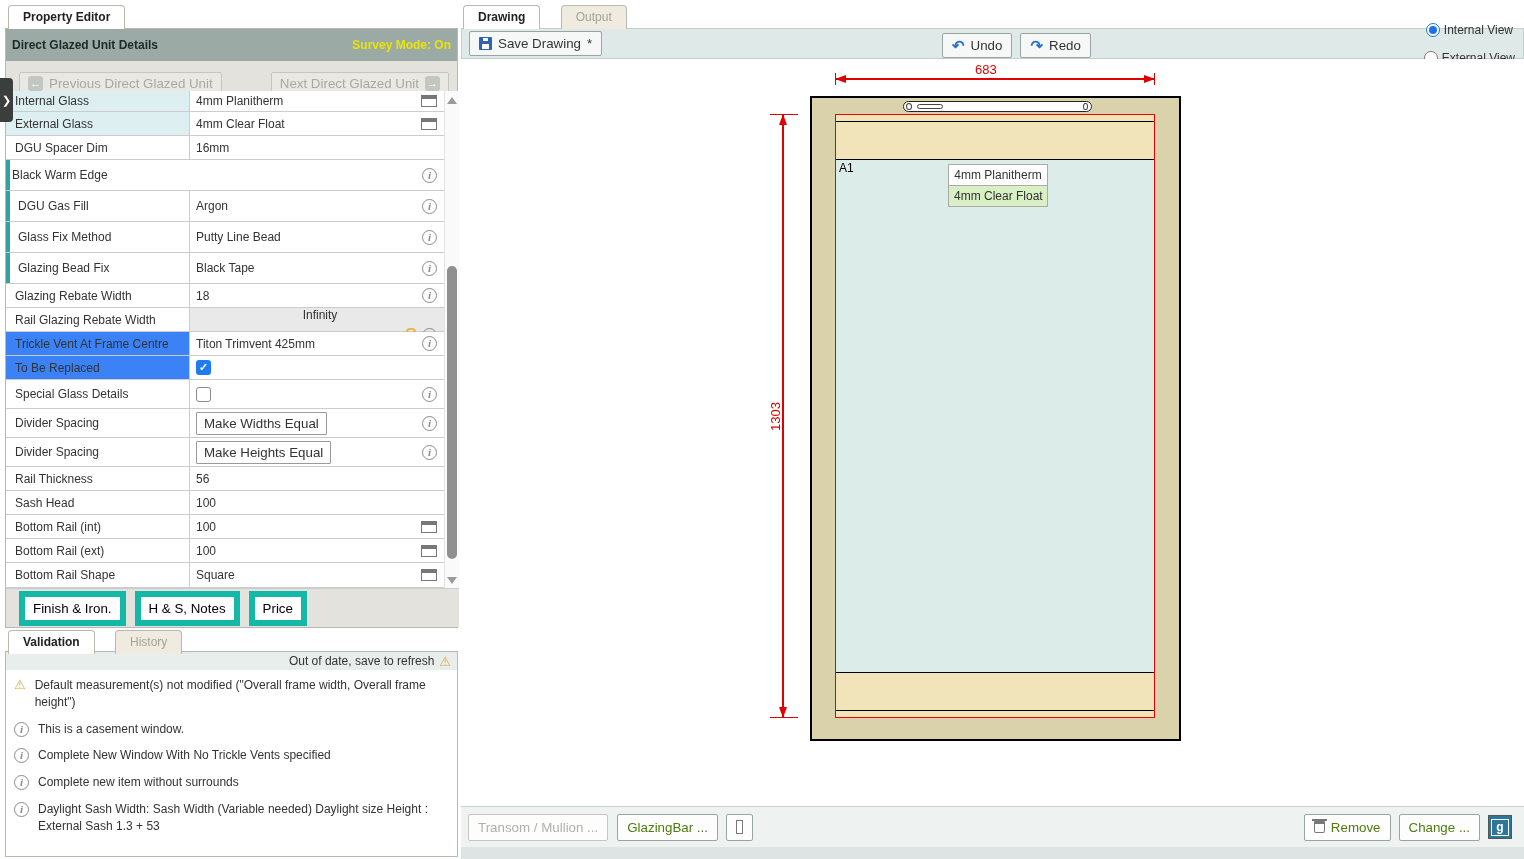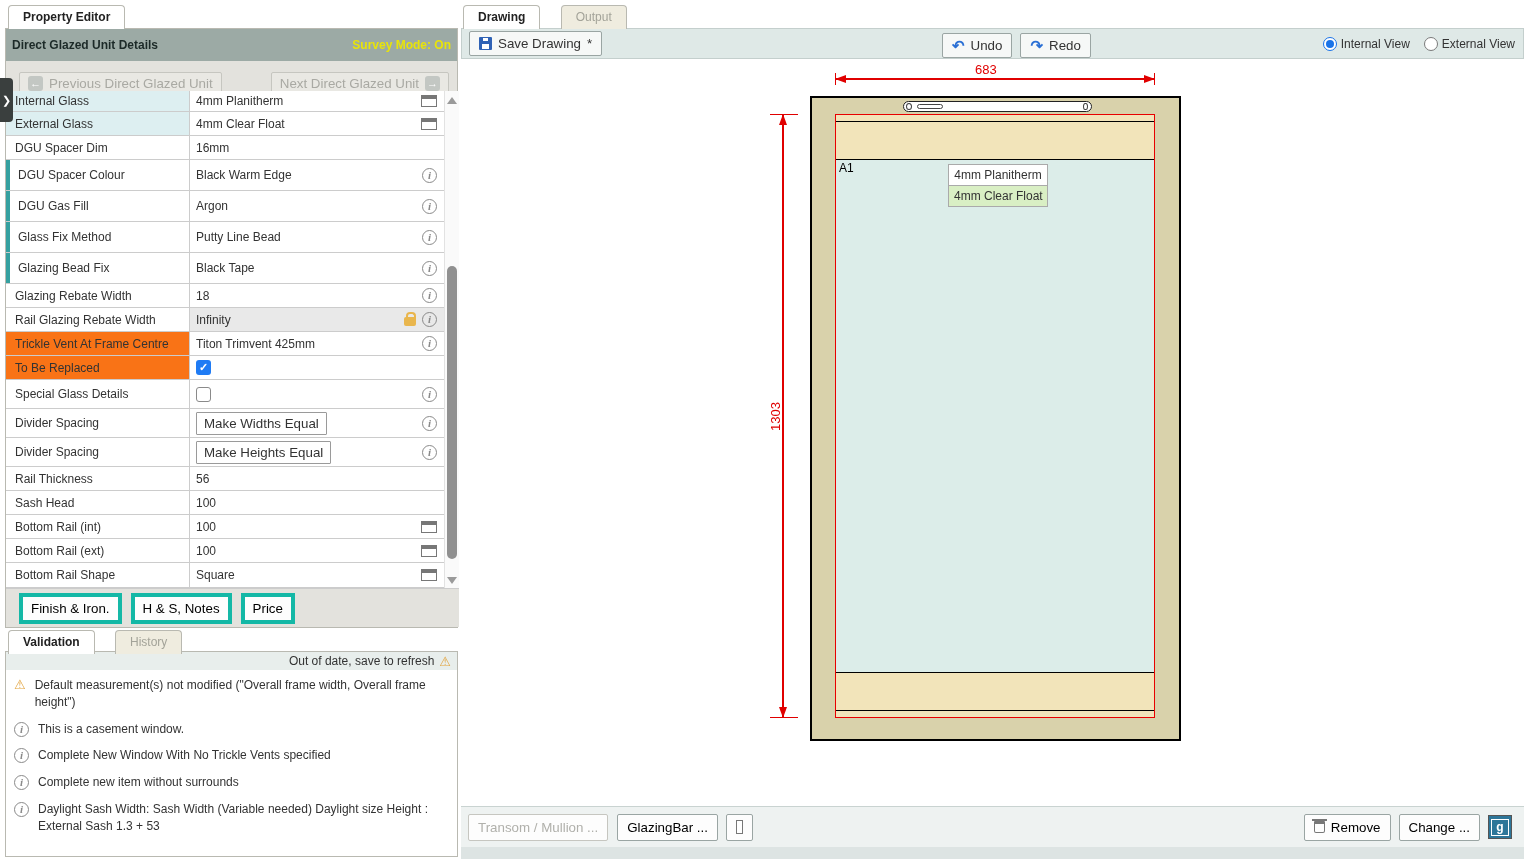--- a/index.html
+++ b/index.html
@@ -21,40 +21,40 @@
   .nav-arrow { width:15px; height:15px; background:#c3c7c3; color:#fff; border-radius:3px; font-size:11px; line-height:15px; text-align:center; }
   #grid { position:absolute; left:0; top:62px; width:453px; height:497px; background:#fff; }
   .rows { position:absolute; left:0; top:0; right:15px; bottom:0; }
   .row { display:flex; align-items:center; border-bottom:1px solid #ccc; position:relative; background:#fff; }
   .row .lbl { width:184px; align-self:stretch; display:flex; align-items:center; padding-left:9px; border-right:1px solid #ccc; }
   .row .val { flex:1; display:flex; align-items:center; padding-left:6px; gap:6px; align-self:stretch; }
   .row.h21{height:21px}.row.h24{height:24px}.row.h25{height:25px}.row.h29{height:29px}.row.h31{height:31px}
   .row.teal::before { content:""; position:absolute; left:0; top:0; bottom:0; width:4px; background:#35a0a0; }
   .row.teal .lbl { padding-left:12px; }
   .lbl-cyan { background:#ddeff1; }
-  .lbl-blue { background:#f97316; }
-  .val-gray { background:#e9e9e9; }
+  .lbl-blue { background:#3b82f6; }
+  .val-gray { background:#e9e9e9;flex-direction:column; }
   .mla { margin-left:auto; margin-right:7px; display:flex; align-items:center; gap:6px; }
   .win-icon { width:16px; height:12px; border:1px solid #777; border-top:4px solid #777; background:#fff; }
   .info-icon { width:15px; height:15px; border:1px solid #8a8a8a; border-radius:50%; color:#8a8a8a; font-family:"Liberation Serif", serif; font-style:italic; font-weight:bold; font-size:11px; line-height:13px; text-align:center; }
   .lock-icon { width:12px; height:9px; background:#e9b64d; border-radius:2px; position:relative; margin-top:4px; }
   .lock-icon::before { content:""; position:absolute; left:2px; top:-5px; width:6px; height:6px; border:2px solid #e9b64d; border-bottom:none; border-radius:4px 4px 0 0; }
   .checkbox { width:15px; height:15px; border-radius:3px; }
   .checkbox.checked { background:#1f7bf4; color:#fff; text-align:center; line-height:15px; font-size:11px; font-weight:bold; }
   .checkbox.checked::after { content:"\2713"; }
   .checkbox.unchecked { background:#fff; border:1px solid #8a8a8a; }
   .mini-btn { border:1px solid #9a9a9a; background:#fff; padding:3px 7px; color:#333; border-radius:1px; }
   
   #vscroll { position:absolute; right:0; top:0; width:15px; height:497px; background:#fafafa; border-left:1px solid #e2e2e2; }
   .sb-arrow { position:absolute; left:2px; width:0; height:0; border-left:5px solid transparent; border-right:5px solid transparent; }
   .sb-up { top:6px; border-bottom:7px solid #9a9a9a; }
   .sb-down { bottom:4px; border-top:7px solid #9a9a9a; }
   #sb-thumb { position:absolute; left:2px; top:175px; width:10px; height:293px; background:#909090; border-radius:6px; }
   #pe-footer { position:absolute; left:0; top:559px; width:453px; height:39px; background:#e3e2dd; border-top:1px solid #ccc; display:flex; align-items:center; gap:9px; padding-left:13px; }
-  .footer-btn { border:4px solid #14b8a6; background:#fdfdfd; padding:4px 8px; }
+  .footer-btn { border:6px solid #14b8a6; background:#fdfdfd; padding:4px 8px; }
 
   
   #collapse-tab { position:absolute; left:0; top:78px; width:13px; height:44px; background:#3a3f3e; color:#fff; border-radius:0 4px 4px 0; display:flex; align-items:center; justify-content:center; font-size:11px; z-index:5; }
 
   
   #val-tabs { position:absolute; left:8px; top:630px; z-index:2; }
   #val-box { position:absolute; left:5px; top:651px; width:453px; height:206px; border:1px solid #b9b9b1; background:#fff; }
   #val-status { height:18px; background:#e8eeec; display:flex; align-items:center; justify-content:flex-end; gap:5px; padding-right:6px; color:#333; }
   .warn-icon { color:#e2a33d; font-size:13px; line-height:13px; }
   .msg { display:flex; gap:9px; padding:7px 10px 3px 8px; line-height:1.4; }
@@ -65,21 +65,21 @@
   #right-panel { position:absolute; left:461px; top:0; width:1063px; height:859px; }
   #dr-tabs { position:absolute; left:2px; top:5px; z-index:2; }
   #dr-toolbar { position:absolute; left:0; top:28px; width:1063px; height:31px; background:#dfe9e7; border:1px solid #c4cfcd; display:flex; align-items:center;gap:44px; }
   .tb-btn { border:1px solid #9aa5a3; background:#f6f8f7; display:flex; align-items:center; gap:6px; padding:4px 9px; border-radius:2px; color:#333; }
   #save-btn { margin-left:7px; }
   .floppy { width:13px; height:13px; background:#2f62b5; position:relative; border-radius:1px; }
   .floppy::after { content:""; position:absolute; left:3px; bottom:1px; width:7px; height:5px; background:#fff; }
   .floppy::before { content:""; position:absolute; left:4px; top:1px; width:5px; height:3px; background:#fff; }
   #undo-redo { position:absolute; left:480px; top:4px; display:flex; gap:8px; }
   .curve-arrow { color:#2a6fd4; font-weight:bold; font-size:15px; line-height:12px; }
-  #view-radios { margin-left:auto; display:flex; align-items:center; gap:14px; padding-right:8px; }
+  #view-radios { margin-left:auto; display:flex; align-items:center; gap:14px; padding-right:8px;flex-direction:column; }
   .radio-item { display:flex; align-items:center; gap:4px; }
   .radio { width:14px; height:14px; border:1px solid #7a7a7a; border-radius:50%; background:#fff; position:relative; }
   .radio.sel { border-color:#1a73e8; }
   .radio.sel::after { content:""; position:absolute; left:2px; top:2px; width:8px; height:8px; border-radius:50%; background:#1a73e8; }
 
   
   #canvas { position:absolute; left:0; top:59px; width:1063px; height:747px; background:#fff; overflow:hidden; }
   #dim-top-line { position:absolute; left:374px; top:19px; width:320px; height:2px; background:#e00000; }
   .dt-tick { position:absolute; top:-5px; width:1px; height:12px; background:#e00000; }
   .arrow-l { position:absolute; left:0; top:-3px; width:0; height:0; border-top:4px solid transparent; border-bottom:4px solid transparent; border-right:11px solid #e00000; }
@@ -103,21 +103,21 @@
   #glass { height:512px; background:#dcede9; position:relative; }
   #pane-label { position:absolute; left:3px; top:1px; color:#000; font-size:12px; }
   #glass-tags { position:absolute; left:112px; top:4px; width:100px; }
   .gtag { border:1px solid #aaa; padding:3px 5px; text-align:center; white-space:nowrap; }
   .gtag.internal { background:#fff; }
   .gtag.external { background:#d9efc4; border-top:none; }
 
   
   #bottom-bar { position:absolute; left:0; top:806px; width:1063px; height:41px; background:#eef2f1; border-top:1px solid #c9d3d1; display:flex; align-items:center; }
   #bottom-strip { position:absolute; left:0; top:847px; width:1063px; height:12px; background:#dde4e3; }
-  .bb-btn { border:1px solid #9aa5a3; background:#fdfdfd; padding:5px 9px; border-radius:2px; display:flex; align-items:center; gap:6px; color:#000000; }
+  .bb-btn { border:1px solid #9aa5a3; background:#fdfdfd; padding:5px 9px; border-radius:2px; display:flex; align-items:center; gap:6px; color:#4d7c0f; }
   .bb-btn.disabled { color:#b0b0ab; border-color:#c6c6c0; }
   #transom-btn { margin-left:7px; }
   #glazingbar-btn { margin-left:9px; }
   #square-btn { margin-left:8px; width:27px; height:27px; display:flex; align-items:center; justify-content:center; }
   .small-square { width:14px; height:14px; border:1px solid #777; background:#fff; }
   #bb-right { margin-left:auto; display:flex; gap:8px; padding-right:12px; align-items:center; }
   .trash { width:11px; height:12px; border:1px solid #777; border-top:3px solid #777; border-radius:1px 1px 2px 2px; position:relative; }
   .trash::before { content:""; position:absolute; left:-3px; top:-5px; width:15px; height:2px; background:#777; }
   #g-btn { width:24px; height:24px; background:#2d7699; border:1px solid #555; color:#fff; font-weight:bold; display:flex; align-items:center; justify-content:center; }
   #g-btn span { border:1px solid #fff; padding:0 4px 1px 4px; font-size:12px; line-height:14px; }
@@ -167,21 +167,20 @@
               </span>
             </div>
         </div>
         <div class="row h24">
           <div class="lbl">DGU Spacer Dim</div>
           <div class="val">
               <span>16mm</span>
             </div>
         </div>
         <div class="row h31 teal">
-          <div class="lbl">DGU Spacer Colour</div>
           <div class="val">
               <span>Black Warm Edge</span>
             <span class="mla">
                 <span class="info-icon">i</span>
               </span>
             </div>
         </div>
         <div class="row h31 teal">
           <div class="lbl">DGU Gas Fill</div>
           <div class="val">

